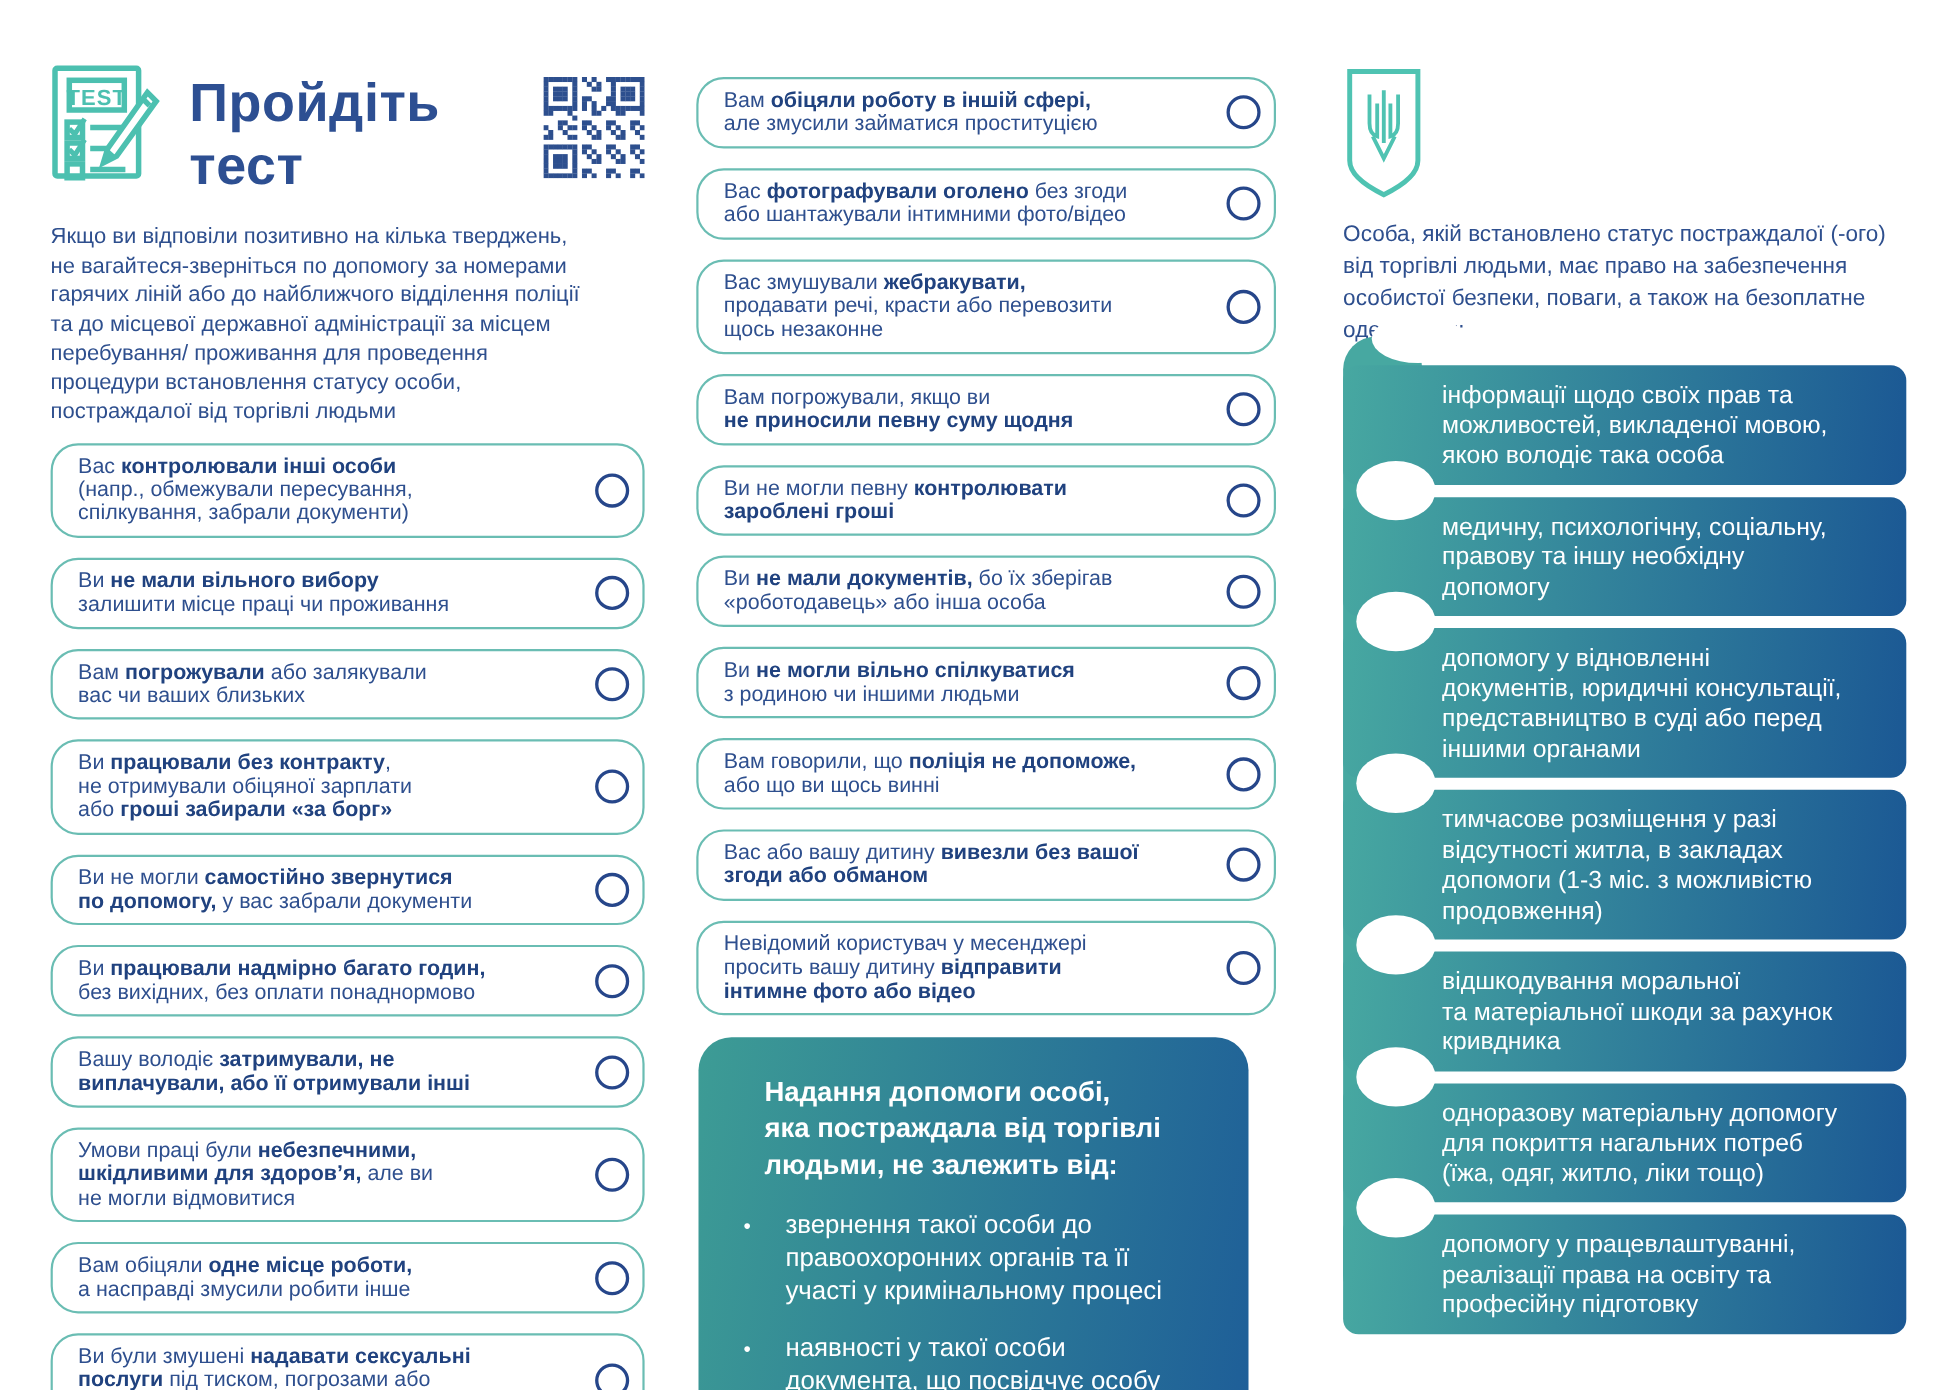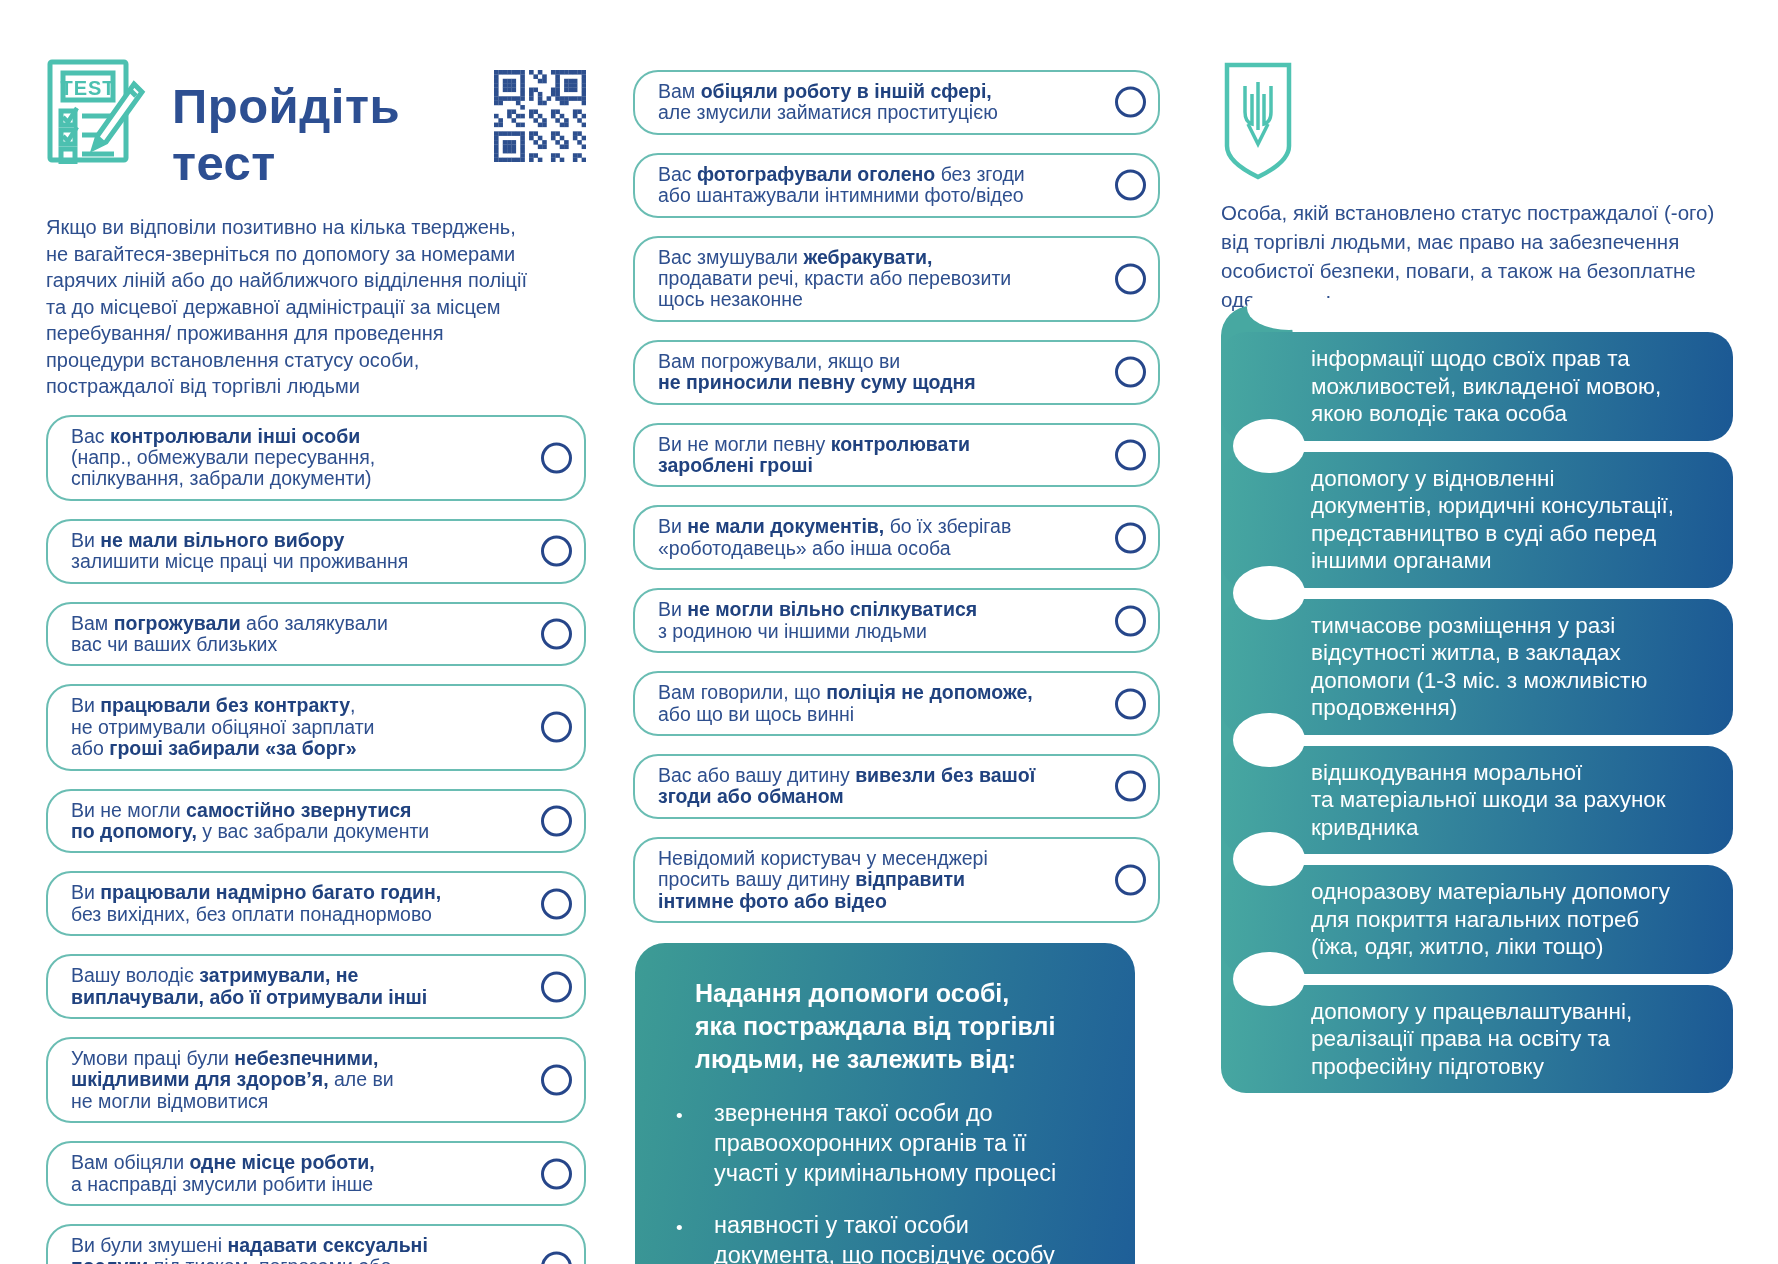--- a/index.html
+++ b/index.html
@@ -9,21 +9,21 @@
     font-family:"Liberation Sans","DejaVu Sans",sans-serif; color:#2e4f8e;
   }
   .col { position:absolute; }
   #col1 { left:46px; top:58px; width:540px; }
   #col2 { left:633px; top:70px; width:527px; }
   #col3 { left:1221px; top:60px; width:512px; }
 
   .hdr { display:flex; align-items:flex-start; }
   .title { font-weight:700; font-size:49px; line-height:57px; color:#2d4f92;
            white-space:pre-line; letter-spacing:0.5px; }
-  #col1 .title { margin-left:26px; flex:1; margin-top:20px; }
+  #col1 .title { margin-left:26px; flex:1; margin-top:8px; }
   #qr-svg { margin-top:12px; flex:none; }
 
   .intro { margin-top:22px; font-size:20px; line-height:26.5px; white-space:pre-line; }
 
   .checklist { margin-top:15px; display:flex; flex-direction:column; gap:18px; }
   .check-item { position:relative; border:2px solid #6abdb3; border-radius:25px;
                 padding:9px 52px 9px 23px; background:#fff; }
   .check-text { font-size:19.5px; line-height:21.4px; white-space:pre-line; }
   .b { font-weight:700; color:#20427f; }
   .circle { position:absolute; right:12px; top:50%; transform:translateY(-50%);
@@ -38,21 +38,21 @@
   .bullet .btext { white-space:pre-line; }
 
   #col3 .title { margin-left:40px; margin-top:4px; }
   #right-intro { margin-top:16px; font-size:20.5px; line-height:29px; white-space:pre-line; }
 
   #benefits { position:relative; margin-top:18px; }
   #benefits::before { content:""; position:absolute; left:0; top:-26px; bottom:24px;
                       width:72px; background:#47a8a1; border-radius:30px; }
   #benefits::after { content:""; position:absolute; left:26px; top:-46px; width:84px;
                      height:44px; background:#fff; border-radius:50%; }
-  .benefit { position:relative; margin-bottom:11px; border-radius:25px; color:#fff;
+  .benefit { position:relative; margin-bottom:11px; border-radius:14px; color:#fff;
              padding:13px 28px 13px 90px;
              background:linear-gradient(96deg,#47a8a1 0%,#1b5894 100%); }
   .benefit:last-child { margin-bottom:0; }
   .benefit + .benefit::before { content:""; position:absolute; left:12px; top:-33px;
              width:72px; height:54px; background:#fff; border-radius:50%; }
   .benefit-text { position:relative; font-size:22.5px; line-height:27.5px; white-space:pre-line; }
 </style>
 </head>
 <body>
 
@@ -431,20 +431,25 @@
 від торгівлі людьми, має право на забезпечення
 особистої безпеки, поваги, а також на безоплатне
 одержання:</div>
   <div id="benefits">
       <div class="benefit">
         <div class="benefit-text">інформації щодо своїх прав та
 можливостей, викладеної мовою,
 якою володіє така особа</div>
       </div>
       <div class="benefit">
+        <div class="benefit-text">медичну, психологічну, соціальну,
+правову та іншу необхідну
+допомогу</div>
+      </div>
+      <div class="benefit">
         <div class="benefit-text">допомогу у відновленні
 документів, юридичні консультації,
 представництво в суді або перед
 іншими органами</div>
       </div>
       <div class="benefit">
         <div class="benefit-text">тимчасове розміщення у разі
 відсутності житла, в закладах
 допомоги (1-3 міс. з можливістю
 продовження)</div>

